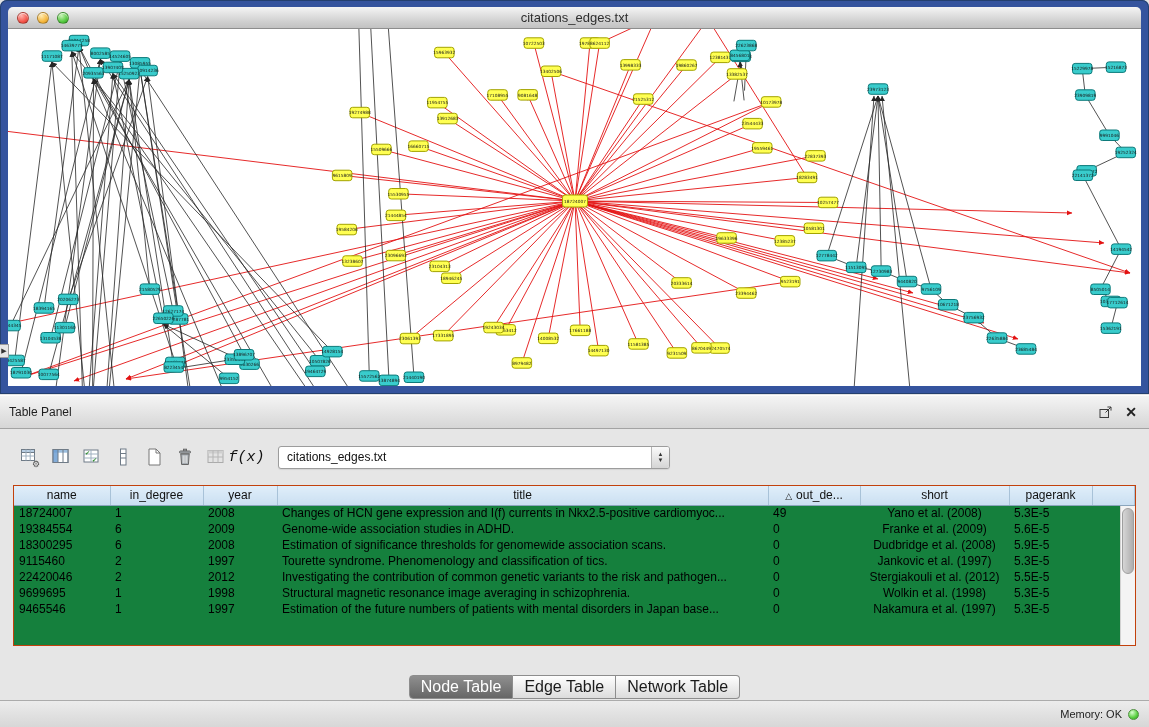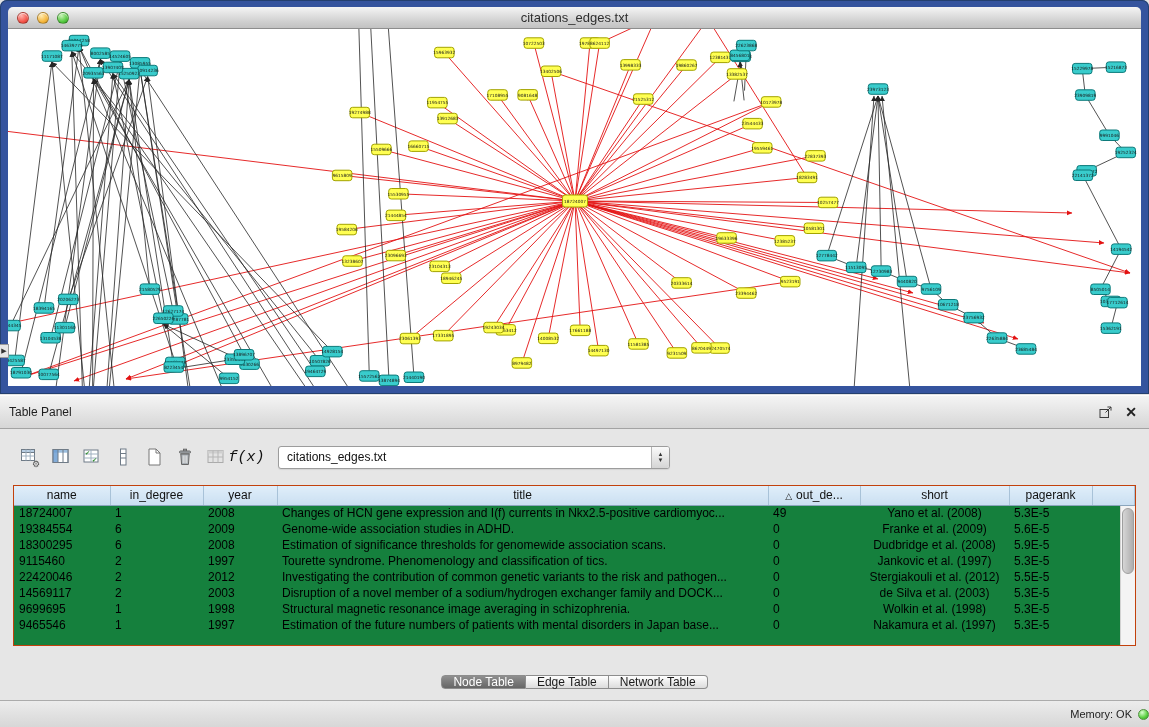--- a/index.html
+++ b/index.html
@@ -38,27 +38,27 @@
   table{border-collapse:collapse;table-layout:fixed;width:100%}
   th{height:19px;font-weight:normal;font-size:12px;color:#111;background:linear-gradient(#e0eefa,#cadff1);border-right:1px solid #a8c2d8;border-bottom:1px solid #8aa5bc;text-align:center;white-space:nowrap;overflow:hidden}
   td{height:16px;font-size:12px;color:#000;padding:0 5px;white-space:nowrap;overflow:hidden}
   td.col5{text-align:center}
   .col0{width:96px}.col1{width:93px}.col2{width:74px}.col3{width:491px}.col4{width:92px}.col5{width:149px}.col6{width:83px}
   .sort{font-size:9px;margin-right:4px;color:#222}
   .scrollbar{position:absolute;top:20px;right:0;width:15px;bottom:0;background:#f4f4f4;border-left:1px solid #d2d2d2}
   .scroll-thumb{position:absolute;left:1px;top:2px;width:12px;height:66px;border-radius:7px;background:linear-gradient(90deg,#d6d6d6,#aeaeae);border:1px solid #9f9f9f}
 
   .tabs{position:absolute;left:0;top:280px;width:100%;display:flex;justify-content:center}
-  .tab{height:14px;padding:0 11px;font-size:12px;display:flex;align-items:center;border:1px solid #8d8d8d;border-left:none;background:linear-gradient(#fefefe,#dcdcdc);color:#1b1b1b}
+  .tab{height:24px;padding:0 11px;font-size:16px;display:flex;align-items:center;border:1px solid #8d8d8d;border-left:none;background:linear-gradient(#fefefe,#dcdcdc);color:#1b1b1b}
   .tab:first-child{border-left:1px solid #8d8d8d;border-radius:4px 0 0 4px}
   .tab:last-child{border-radius:0 4px 4px 0}
   .tab.active{background:linear-gradient(#8f8f8f,#666);color:#fff}
 
   .status-bar{position:absolute;left:0;top:700px;width:1149px;height:27px;background:linear-gradient(#ececec,#d7d7d7);border-top:1px solid #ababab;display:flex;align-items:center}
-  .memory{margin-left:auto;display:flex;align-items:center;gap:6px;font-size:11px;color:#222}
+  .memory{margin-left:auto;display:flex;align-items:center;gap:6px;margin-right:10px;font-size:11px;color:#222}
   .mem-dot{width:11px;height:11px;border-radius:50%;background:radial-gradient(circle at 35% 28%,#d9ffcf,#58cf3e 60%,#2f9e1f);border:1px solid #4e8f3e}
 </style>
 </head>
 <body>
 
 <div class="network-window">
   <div class="titlebar">
     <div class="traffic">
       <span class="tl red"></span>
       <span class="tl yellow"></span>
@@ -807,30 +807,20 @@
             <td class="col0">22420046</td>
             <td class="col1">2</td>
             <td class="col2">2012</td>
             <td class="col3">Investigating the contribution of common genetic variants to the risk and pathogen...</td>
             <td class="col4">0</td>
             <td class="col5">Stergiakouli et al. (2012)</td>
             <td class="col6">5.5E-5</td>
             <td class="colfill"></td>
           </tr>
           <tr>
-            <td class="col0">14569117</td>
-            <td class="col1">2</td>
-            <td class="col2">2003</td>
-            <td class="col3">Disruption of a novel member of a sodium/hydrogen exchanger family and DOCK...</td>
-            <td class="col4">0</td>
-            <td class="col5">de Silva et al. (2003)</td>
-            <td class="col6">5.3E-5</td>
-            <td class="colfill"></td>
-          </tr>
-          <tr>
             <td class="col0">9699695</td>
             <td class="col1">1</td>
             <td class="col2">1998</td>
             <td class="col3">Structural magnetic resonance image averaging in schizophrenia.</td>
             <td class="col4">0</td>
             <td class="col5">Wolkin et al. (1998)</td>
             <td class="col6">5.3E-5</td>
             <td class="colfill"></td>
           </tr>
           <tr>

